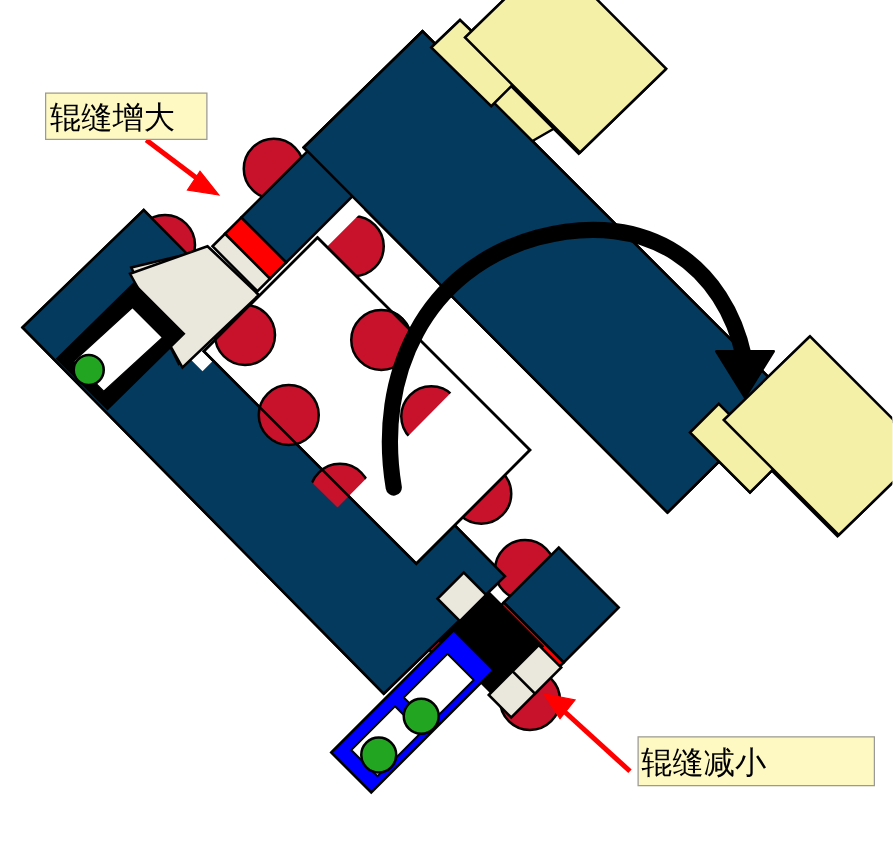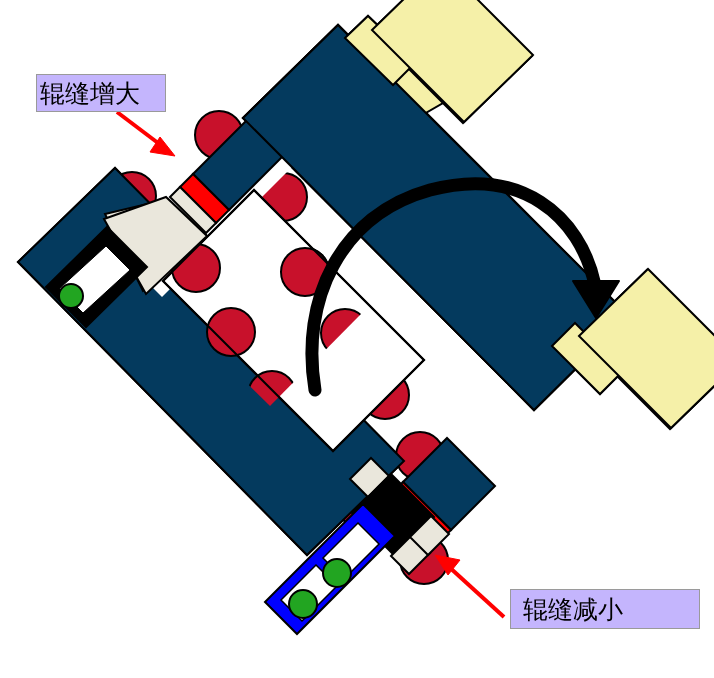--- a/index.html
+++ b/index.html
@@ -24,21 +24,21 @@
     top: 0;
     left: 0;
     width: 714px;
     height: 678px;
     display: block;
   }
   .label-box {
     position: absolute;
     box-sizing: border-box;
     border: 1px solid #9a9a9a;
-    background: #c4b5fd;
+    background: #fef9c3;
     color: #000000;
     font-family: "DejaVu Sans", sans-serif;
     font-size: 25px;
     line-height: 1;
     letter-spacing: 0px;
     white-space: nowrap;
     display: flex;
     align-items: center;
   }
   #label-increase {
@@ -46,21 +46,21 @@
     top: 74px;
     width: 130px;
     height: 38px;
     padding-left: 3px;
   }
   #label-decrease {
     left: 510px;
     top: 589px;
     width: 190px;
     height: 40px;
-    padding-left: 12px;
+    padding-left: 2px;
   }
 </style>
 </head>
 <body>
 
 <div id="diagram-root">
 
   <svg id="scene" viewBox="0 0 714 678">
     <defs>
       <clipPath id="clip-strip">

